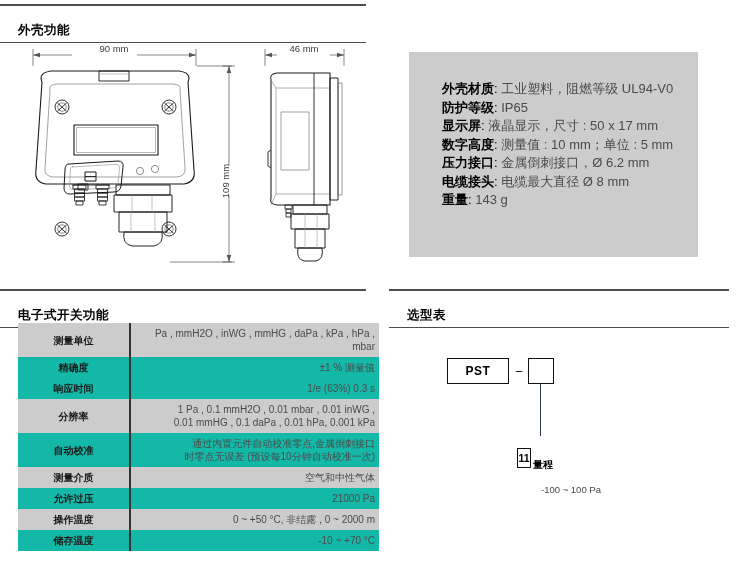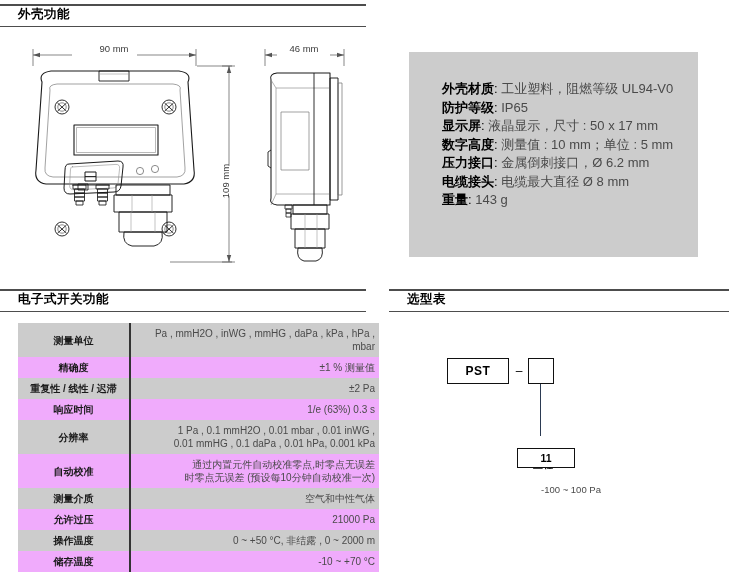--- a/index.html
+++ b/index.html
@@ -27,21 +27,21 @@
     width: 100%;
   }
   .section-head .rule-bot {
     height: 1px;
     background: #4d4d4d;
     width: 100%;
   }
   .section-head .title {
     font-size: 12.5px;
     font-weight: bold;
-    padding: 0 0 4px 18px;
+    padding: 16px 0 4px 18px;
     letter-spacing: 0.5px;
     line-height: 16px;
     white-space: nowrap;
   }
 
   #head-housing { left: 0px;   top: 4px;   width: 366px; }
   #head-switch  { left: 0px;   top: 289px; width: 366px; }
   #head-order   { left: 389px; top: 289px; width: 340px; }
 
   
@@ -106,21 +106,21 @@
   }
   #switch-table .c-value {
     width: 240px;
     text-align: right;
     font-size: 10px;
     color: #4a4a4a;
     padding: 4px 4px;
     line-height: 13px;
   }
   #switch-table tr.shade td { background: #cccccc; }
-  #switch-table tr.plain td { background: #f0abfc; }
+  #switch-table tr.plain td { background: #14b8a6; }
   #switch-table .c-value .ln { display: block; }
   #switch-table .c-value.cjk { color: #4a4a4a; }
 
   
   #order-diagram {
     position: absolute;
     left: 389px;
     top: 330px;
     width: 350px;
     height: 150px;
@@ -161,21 +161,21 @@
     left: 126px; top: 104px;
     width: 56px;
     text-align: center;
     font-size: 10px;
     font-weight: bold;
     color: #000000;
     white-space: nowrap;
     margin-top: 24px;
   }
   #ocode-range-box {
-    left: 128px; top: 118px; width: 58px; height: 20px;
+    left: 128px; top: 118px; width: 14px; height: 20px;
     font-size: 10.5px;
   }
   #ocode-range-text {
     position: absolute;
     left: 152px; top: 122px;
     font-size: 9.5px;
     color: #4a4a4a;
     white-space: nowrap;
     margin-top: 32px;
   }
@@ -371,43 +371,37 @@
       <td class="c-value">
           <span class="ln">Pa , mmH2O , inWG , mmHG , daPa , kPa , hPa , mbar</span>
         </td>
     </tr>
     <tr class="plain">
       <td class="c-label">精确度</td>
       <td class="c-value cjk">
           <span class="ln">±1 % 测量值</span>
         </td>
     </tr>
-    <tr class="shade">
-      <td class="c-label">重复性 / 线性 / 迟滞</td>
-      <td class="c-value">
-          <span class="ln">±2 Pa</span>
-        </td>
-    </tr>
     <tr class="plain">
       <td class="c-label">响应时间</td>
       <td class="c-value">
           <span class="ln">1/e (63%) 0.3 s</span>
         </td>
     </tr>
     <tr class="shade">
       <td class="c-label">分辨率</td>
       <td class="c-value">
         <span class="ln">1 Pa , 0.1 mmH2O , 0.01 mbar , 0.01 inWG ,</span>
         <span class="ln">0.01 mmHG , 0.1 daPa , 0.01 hPa, 0.001 kPa</span>
       </td>
     </tr>
     <tr class="plain">
       <td class="c-label">自动校准</td>
       <td class="c-value cjk">
-        <span class="ln">通过内置元件自动校准零点,时零点无误差</span>
+        <span class="ln">通过内置元件自动校准零点,金属倒刺接口</span>
         <span class="ln">时零点无误差 (预设每10分钟自动校准一次)</span>
       </td>
     </tr>
     <tr class="shade">
       <td class="c-label">测量介质</td>
       <td class="c-value cjk">
           <span class="ln">空气和中性气体</span>
         </td>
     </tr>
     <tr class="plain">

